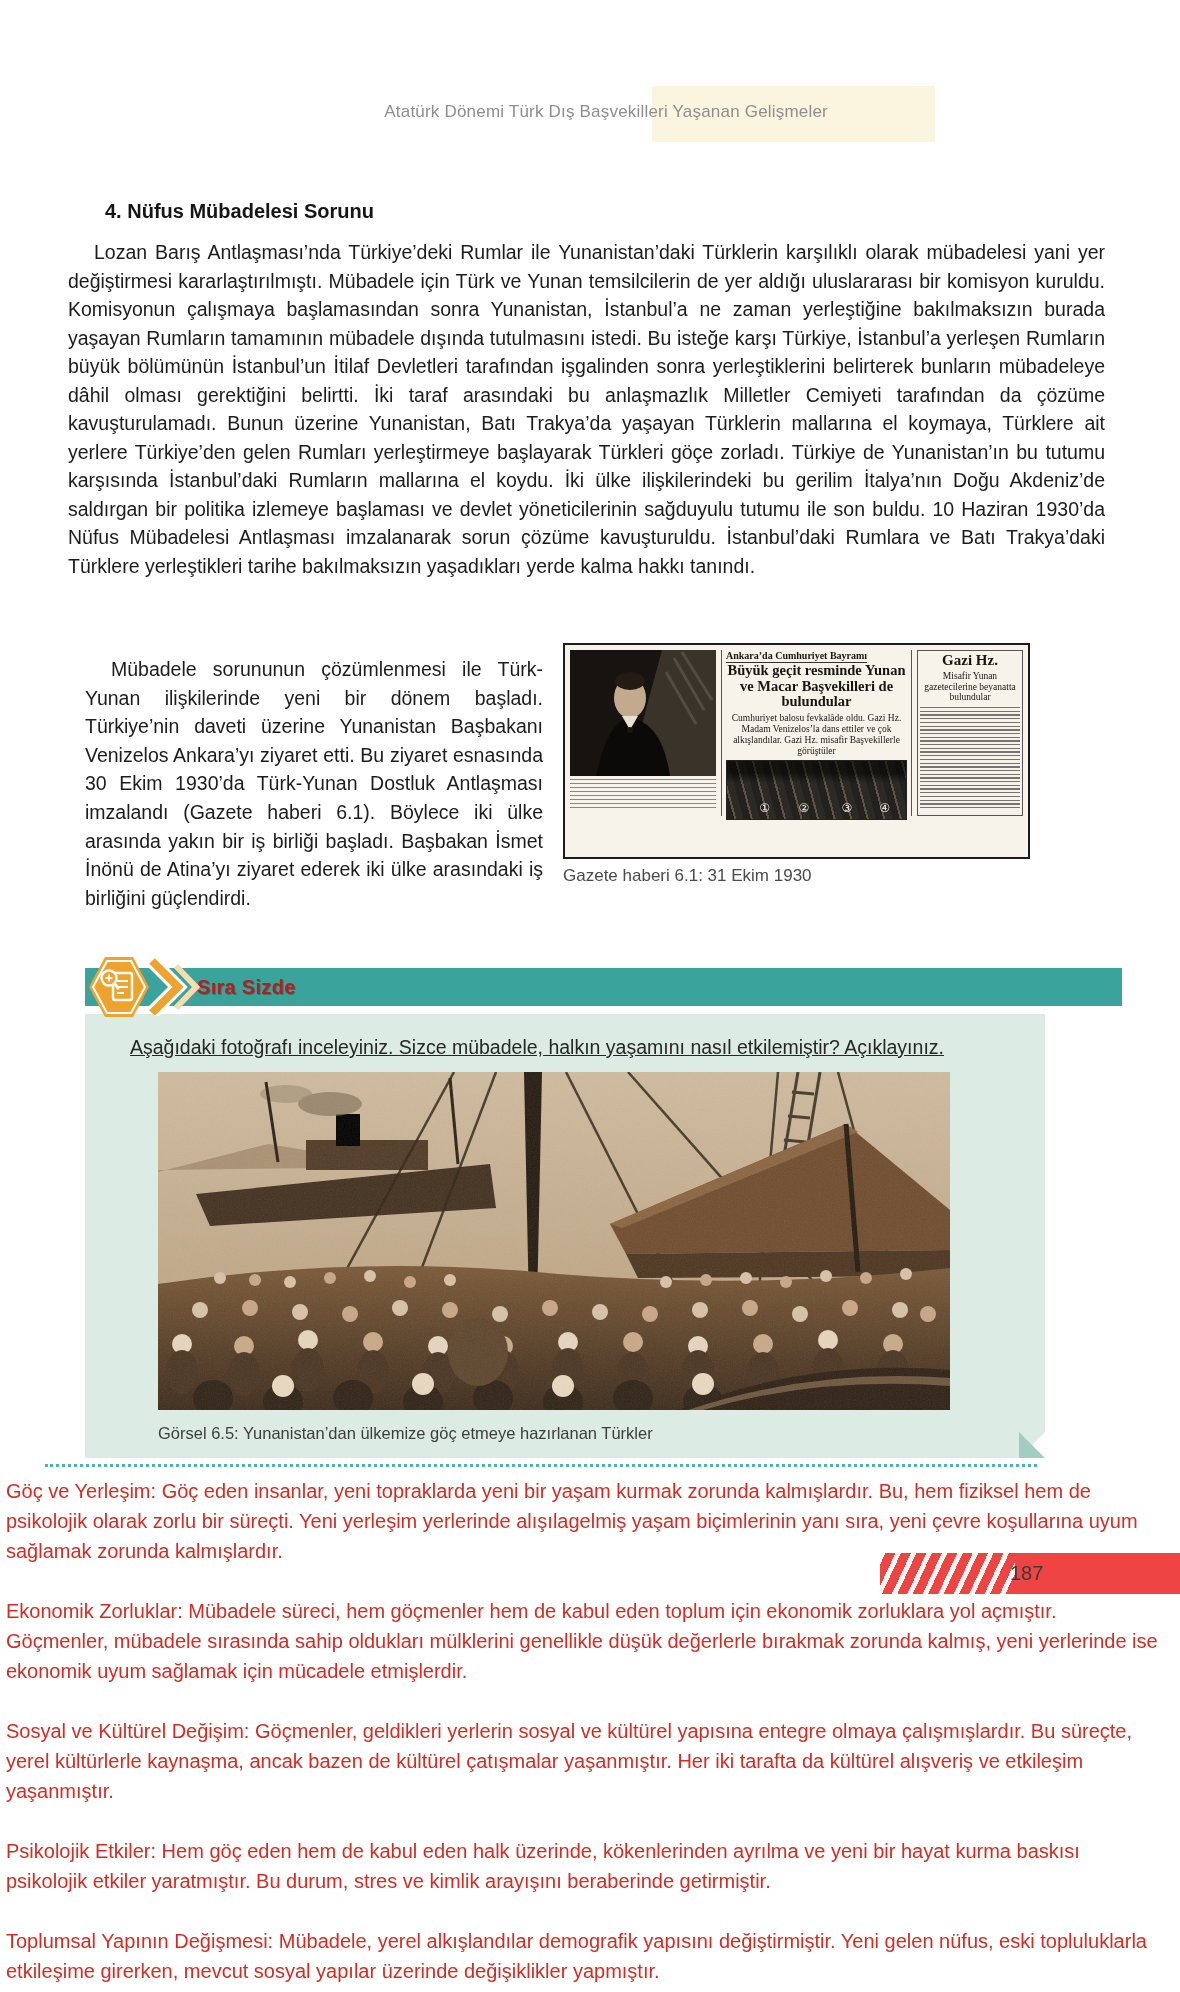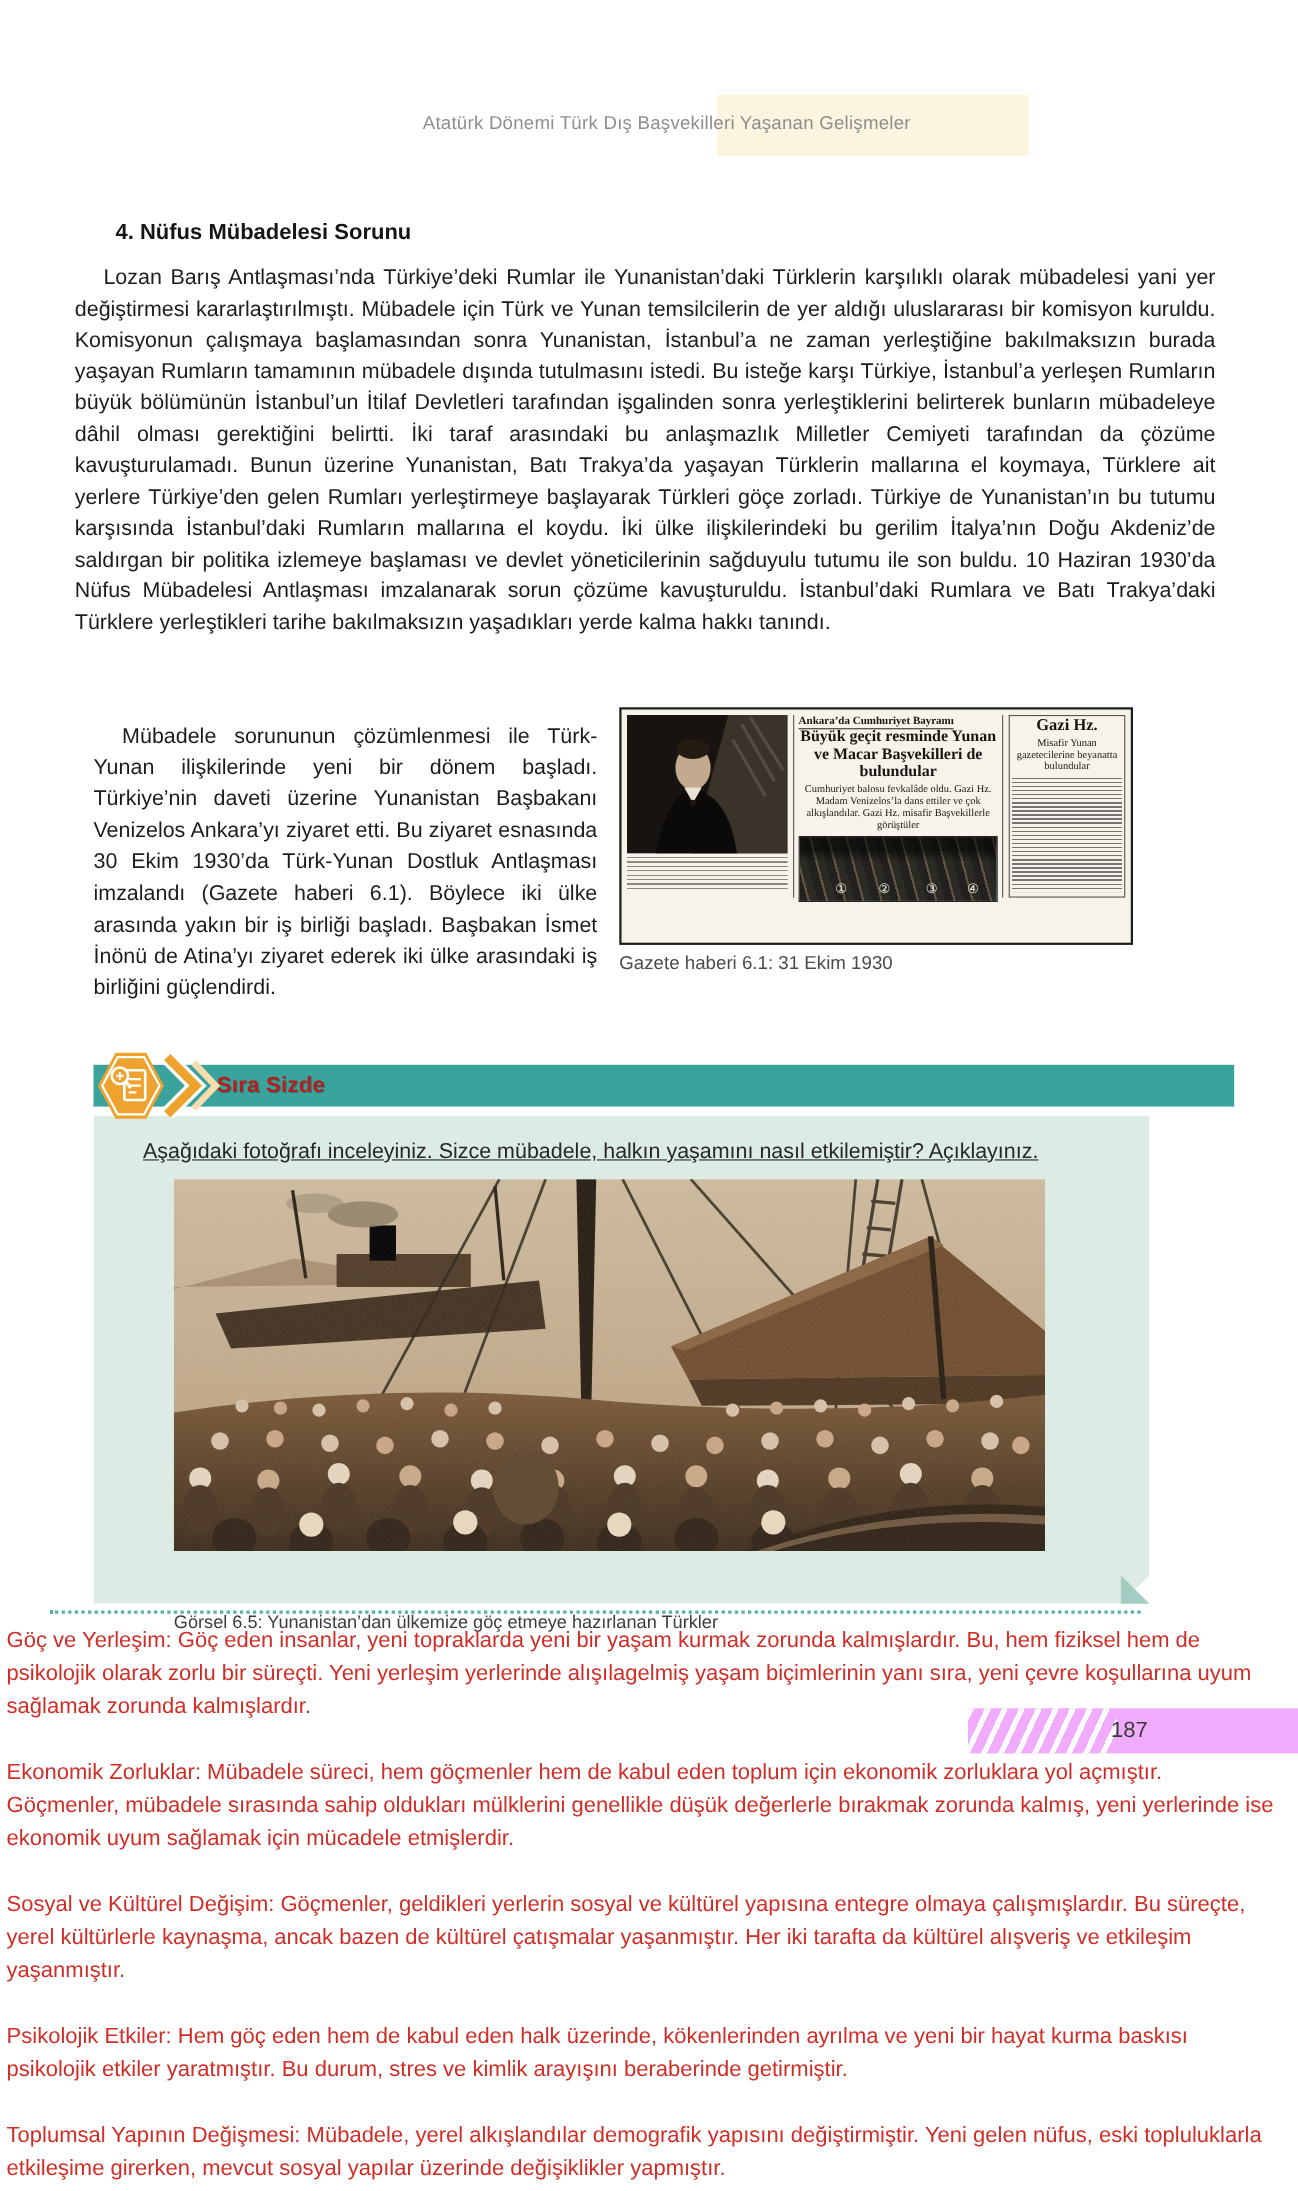--- a/index.html
+++ b/index.html
@@ -52,31 +52,31 @@
   .activity-title{position:absolute;left:197px;top:976px;font-size:20px;font-weight:bold;color:#b91c1c;
       text-shadow:1px 1px 0 rgba(0,0,0,.25);letter-spacing:.3px;}
   .activity-badge{position:absolute;left:88px;top:956px;width:62px;height:62px;z-index:3;}
   .activity-chevrons{position:absolute;left:146px;top:958px;width:64px;height:58px;z-index:2;}
   .activity-box{position:absolute;left:85px;top:1014px;width:960px;height:444px;background:#dcece4;
       clip-path:polygon(0 0,100% 0,100% calc(100% - 26px),calc(100% - 26px) 100%,0 100%);}
   .activity-fold{position:absolute;left:1019px;top:1432px;width:0;height:0;
       border-bottom:26px solid #a3cdc3;border-right:26px solid transparent;}
   .activity-question{position:absolute;left:130px;top:1036px;width:900px;font-size:19.5px;color:#262626;text-decoration:underline;}
   .activity-photo{position:absolute;left:158px;top:1072px;width:792px;height:338px;display:block;}
-  .activity-caption{position:absolute;left:158px;top:1424px;font-size:16.5px;color:#3d3d3d;margin-top:42px;}
+  .activity-caption{position:absolute;left:158px;top:1424px;font-size:16.5px;color:#3d3d3d;}
   .dotted-rule{position:absolute;left:45px;top:1464px;width:992px;height:0;
       border-top:3px dotted #53b3aa;}
 
   
   .annotations{position:absolute;left:6px;top:1476px;width:1152px;z-index:2;
       font-size:20px;line-height:30px;color:#cf2d26;}
   .annotations p{margin:0 0 30px 0;}
 
   
-  .page-band{position:absolute;left:880px;top:1553px;width:300px;height:41px;background:#f0abfc;z-index:1;}
+  .page-band{position:absolute;left:880px;top:1553px;width:300px;height:41px;background:#ef4444;z-index:1;}
   .page-band-stripes{position:absolute;left:0;top:0;width:135px;height:100%;
       background:repeating-linear-gradient(115deg,rgba(255,255,255,.95) 0 5px,transparent 5px 14px);}
   .page-number{position:absolute;left:130px;top:9px;font-size:20px;color:#3a3a3a;}
 </style>
 </head>
 <body>
 
 <div class="page">
 
   <div class="header-band"></div>

